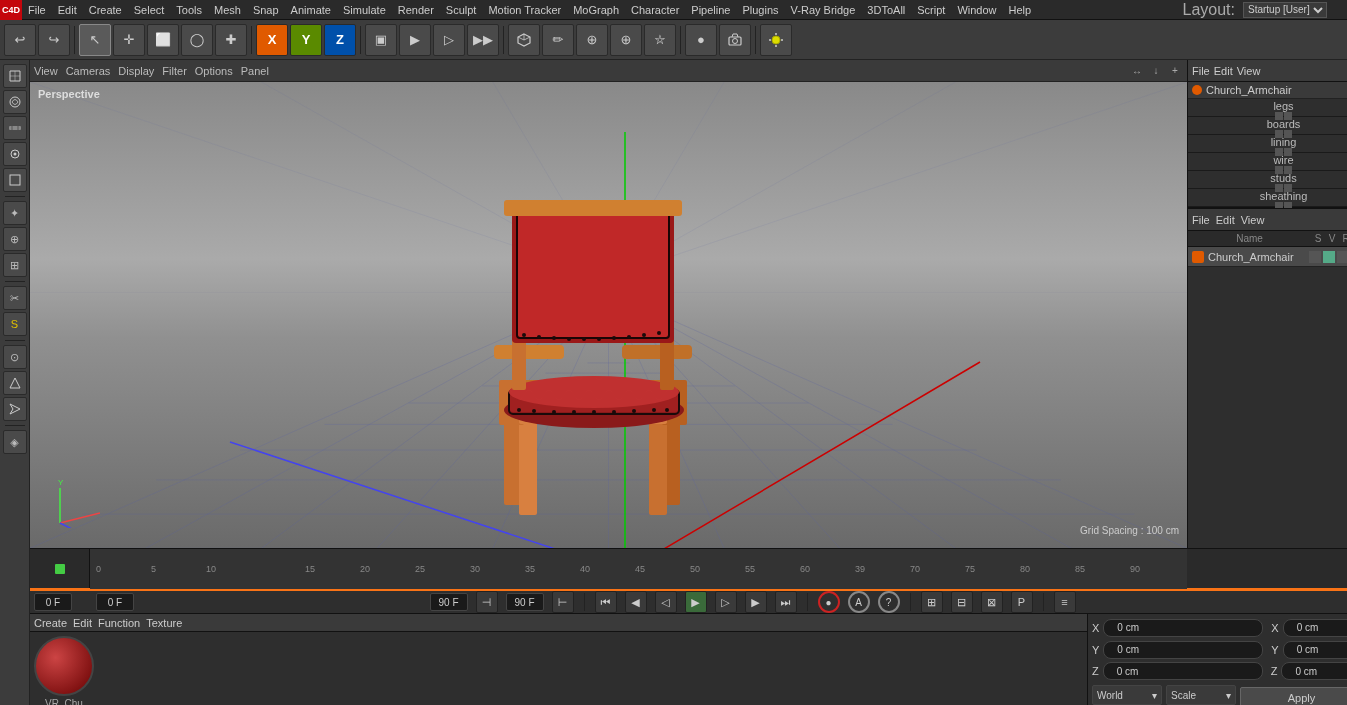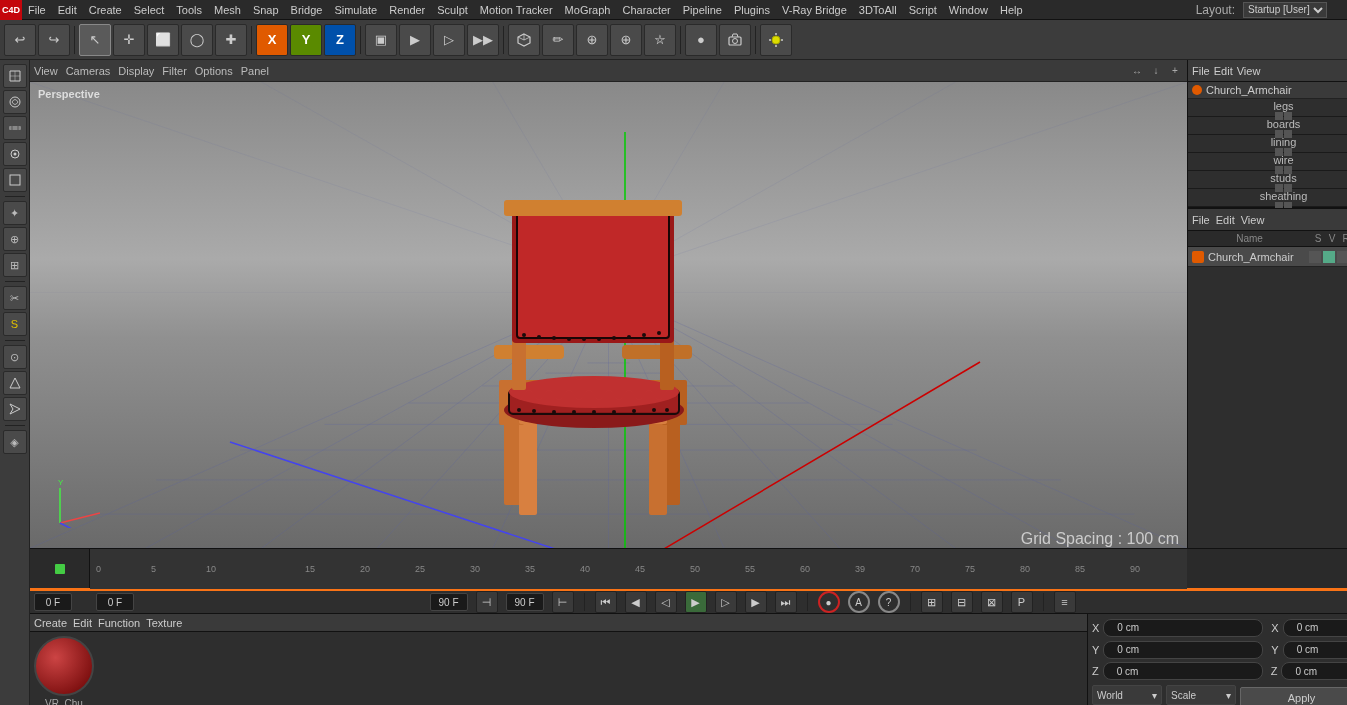--- a/index.html
+++ b/index.html
@@ -64,21 +64,21 @@
 
     #viewport {
       flex: 1; position: relative; overflow: hidden;
       background: linear-gradient(180deg, #888 0%, #aaa 30%, #999 50%, #777 100%);
     }
 
     #viewport-label {
       position: absolute; top: 6px; left: 8px; font-size: 11px; color: #ddd; font-weight: bold;
     }
     #grid-spacing {
-      position: absolute; bottom: 0; right: 8px; font-size: 16px; color: #ccc; margin-left: 28px;
+      position: absolute; bottom: 12px; right: 8px; font-size: 10px; color: #ccc; margin-left: 28px;
     }
 
     
     #chair-container {
       position: absolute; top: 50%; left: 50%; transform: translate(-55%, -50%);
       width: 300px; height: 420px;
     }
 
     
     #axis-widget {
@@ -221,35 +221,35 @@
 
 <div id="menu-bar">
   <div class="maxon-logo">C4D</div>
   <span>File</span>
   <span>Edit</span>
   <span>Create</span>
   <span>Select</span>
   <span>Tools</span>
   <span>Mesh</span>
   <span>Snap</span>
-  <span>Bridge</span>
+  <span>Animate</span>
   <span>Simulate</span>
   <span>Render</span>
   <span>Sculpt</span>
   <span>Motion Tracker</span>
   <span>MoGraph</span>
   <span>Character</span>
   <span>Pipeline</span>
   <span>Plugins</span>
   <span>V-Ray Bridge</span>
   <span>3DToAll</span>
   <span>Script</span>
   <span>Window</span>
   <span>Help</span>
-  <span style="margin-left:auto; color:#aaa; font-size:12px;">Layout:</span>
+  <span style="margin-left:auto; color:#aaa; font-size:16px;">Layout:</span>
   <select style="height:16px; background:#3a3a3a; color:#ccc; border:1px solid #555; font-size:10px; margin-left:2px; margin-right:20px;">
     <option>Startup [User]</option>
   </select>
 </div>
 
 <div id="toolbar">
   <div class="toolbar-btn">↩</div>
   <div class="toolbar-btn">↪</div>
   <div class="toolbar-sep"></div>
   <div class="toolbar-btn active">↖</div>

